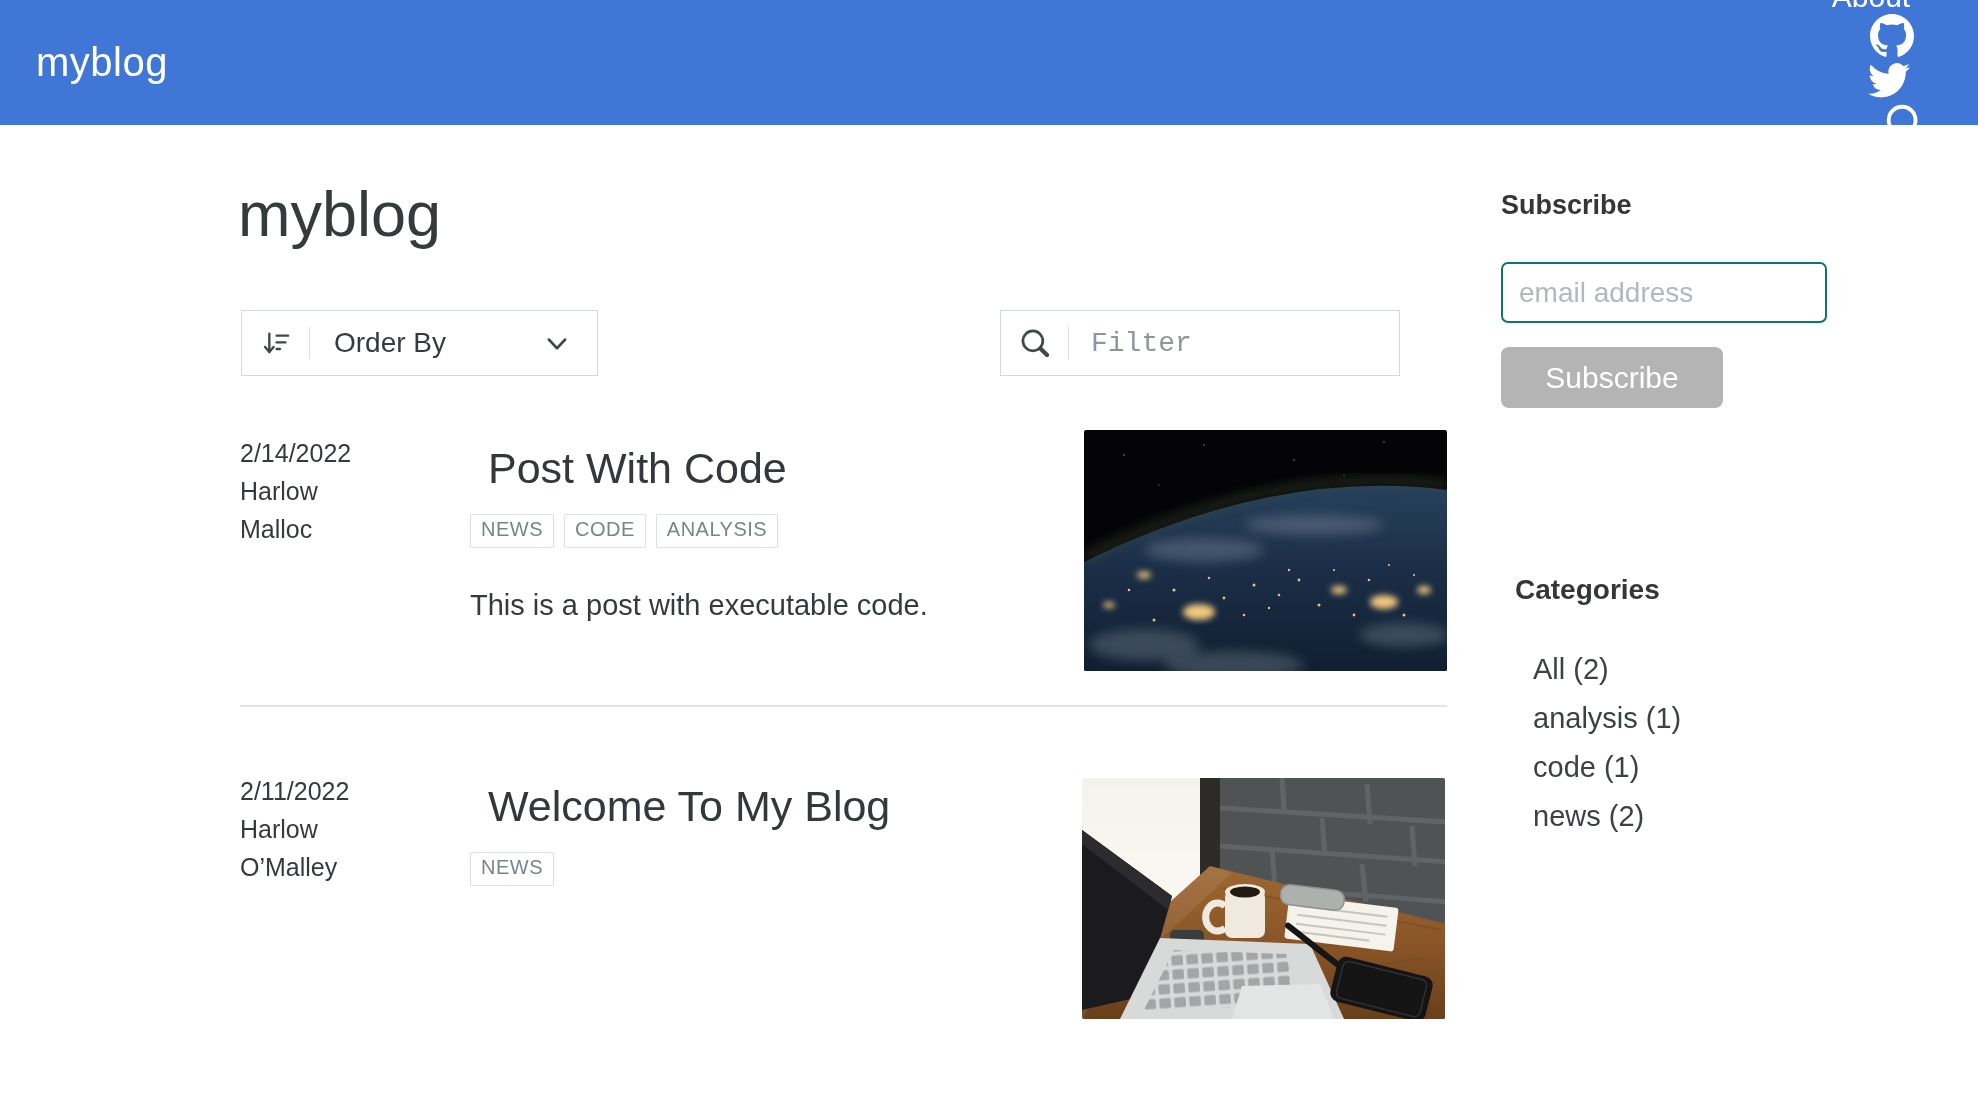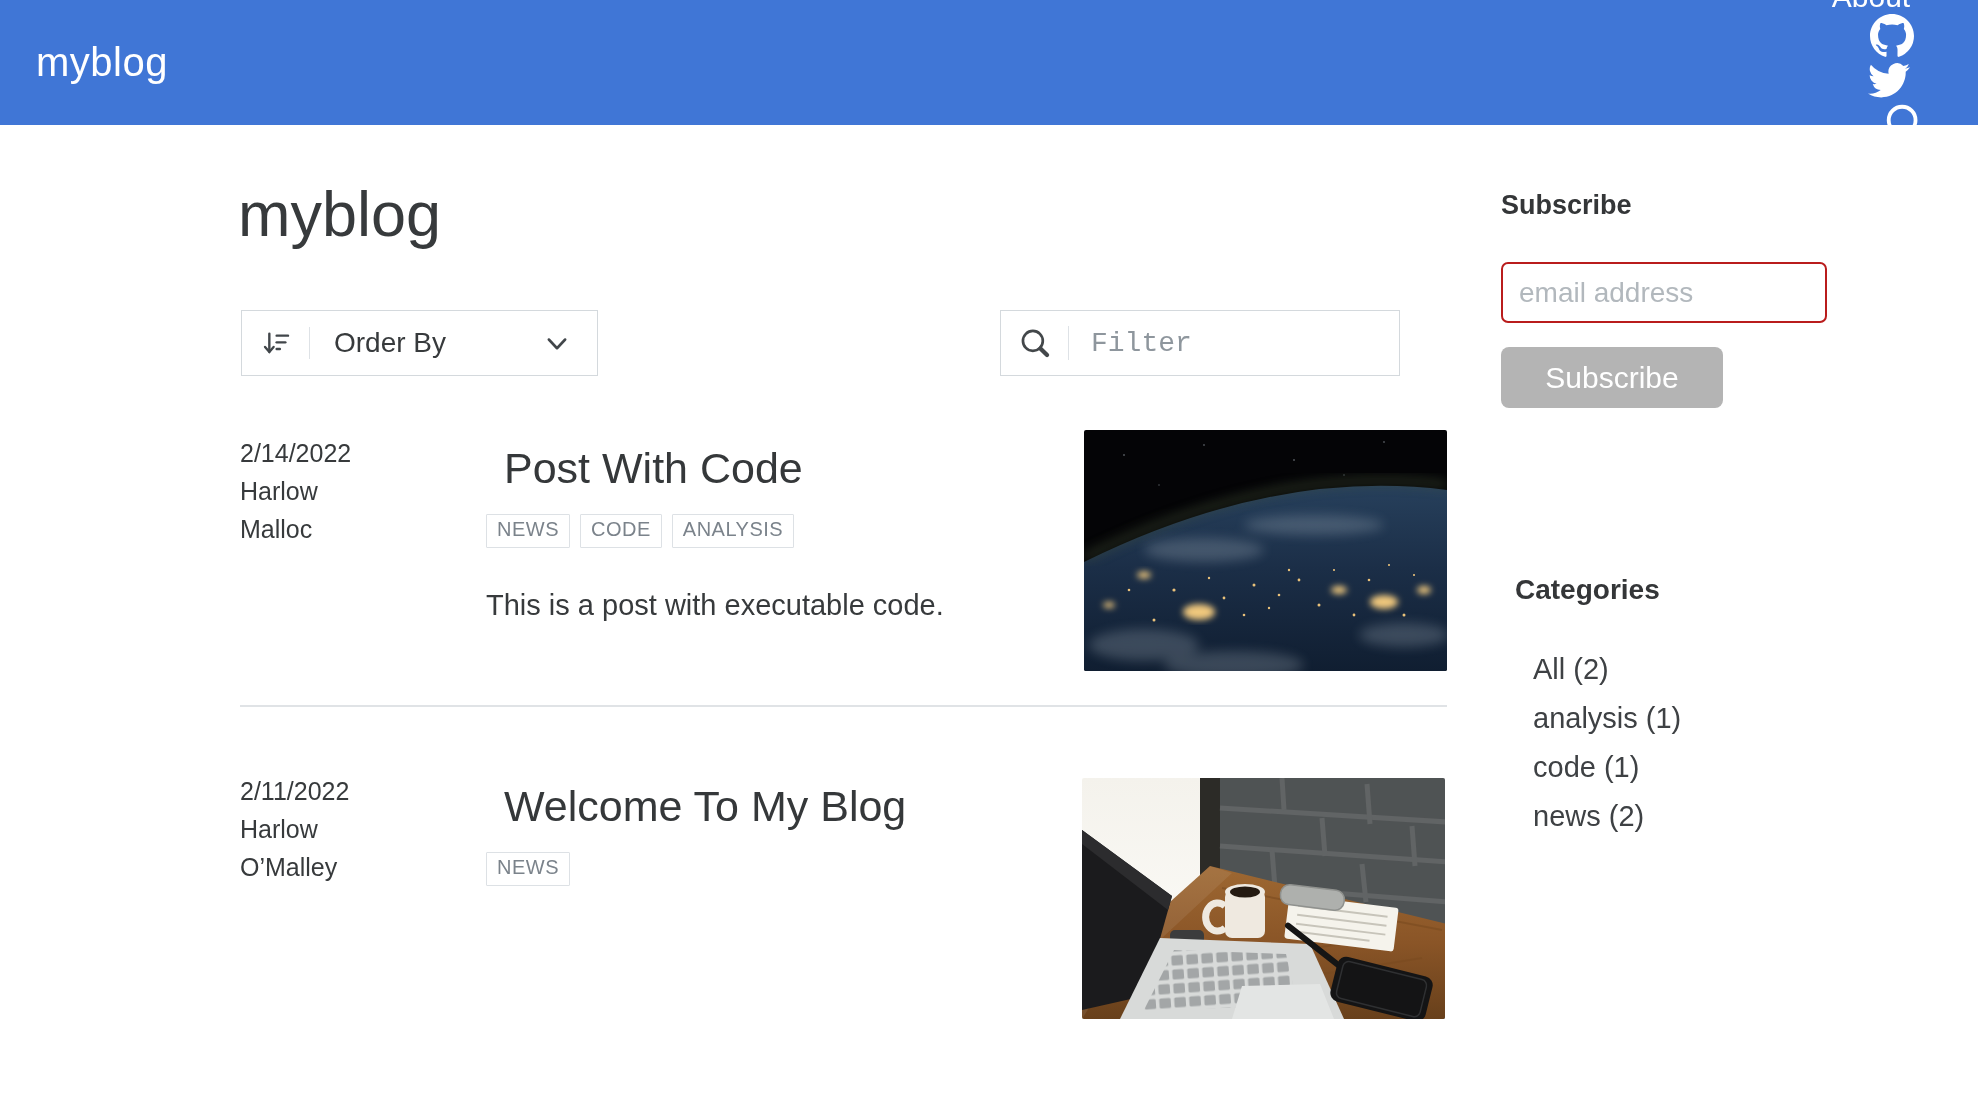--- a/index.html
+++ b/index.html
@@ -29,21 +29,21 @@
   .control .cell-ico{width:67px;display:flex;align-items:center;justify-content:center;
            border-right:1px solid #dee2e6;flex:none;}
   .orderby .lbl{flex:1;display:flex;align-items:center;padding-left:24px;
            font-size:28px;color:#373a3c;}
   .orderby .chev{display:flex;align-items:center;padding-right:26px;}
   .filterbox input{flex:1;border:none;outline:none;font-size:28px;padding:0 0 0 22px;
            font-family:inherit;color:#373a3c;background:transparent;}
   .filterbox input::placeholder{color:#8e969d;opacity:1;}
 
   
-  .post{position:absolute;left:240px;width:1207px;display:flex;gap:16px;}
+  .post{position:absolute;left:240px;width:1207px;display:flex;}
   .post-1{top:424px;}
   .post-2{top:762px;}
   .post-meta{width:152px;margin-right:78px;font-size:25px;line-height:38px;
              color:#373a3c;flex:none;padding-top:10px;}
   .post-body{width:566px;flex:none;}
   .post-title{font-size:43px;font-weight:400;color:#35383a;line-height:1.25;
               cursor:pointer;margin:18px;}
   .post-tags{display:flex;gap:10px;margin-top:15px;}
   .tag{border:1px solid #dde1e5;border-radius:1px;padding:3px 10px 6px;
        font-size:20px;color:#7b838b;letter-spacing:.5px;cursor:pointer;background:#fff;}
@@ -55,21 +55,21 @@
   .img-2{left:1082px;top:778px;}
   .post-image svg{display:block;}
 
   .divider{position:absolute;left:240px;top:705px;width:1207px;height:2px;
            background:#e0e3e6;}
 
   
   .sub-heading{position:absolute;left:1501px;top:190px;font-size:27px;font-weight:bold;
                color:#343638;}
   .email-input{position:absolute;left:1501px;top:262px;width:326px;height:61px;
-               box-sizing:border-box;border:2px solid #b91c1c;border-radius:7px;
+               box-sizing:border-box;border:2px solid #0f766e;border-radius:7px;
                font-size:28px;padding:0 16px;font-family:inherit;color:#373a3c;outline:none;}
   .email-input::placeholder{color:#b2b8bd;opacity:1;}
   .subscribe-btn{position:absolute;left:1501px;top:347px;width:222px;height:61px;
                background:#b4b4b4;border:none;border-radius:8px;color:#fff;
                font-size:30px;font-family:inherit;cursor:pointer;}
   .cat-heading{position:absolute;left:1515px;top:574px;font-size:28px;font-weight:bold;
                color:#343638;}
   .cat-list{position:absolute;left:1517px;top:629px;list-style:none;margin:16px;padding:0;}
   .cat-list li{font-size:29px;line-height:49px;color:#3e4144;cursor:pointer;}
 </style>

